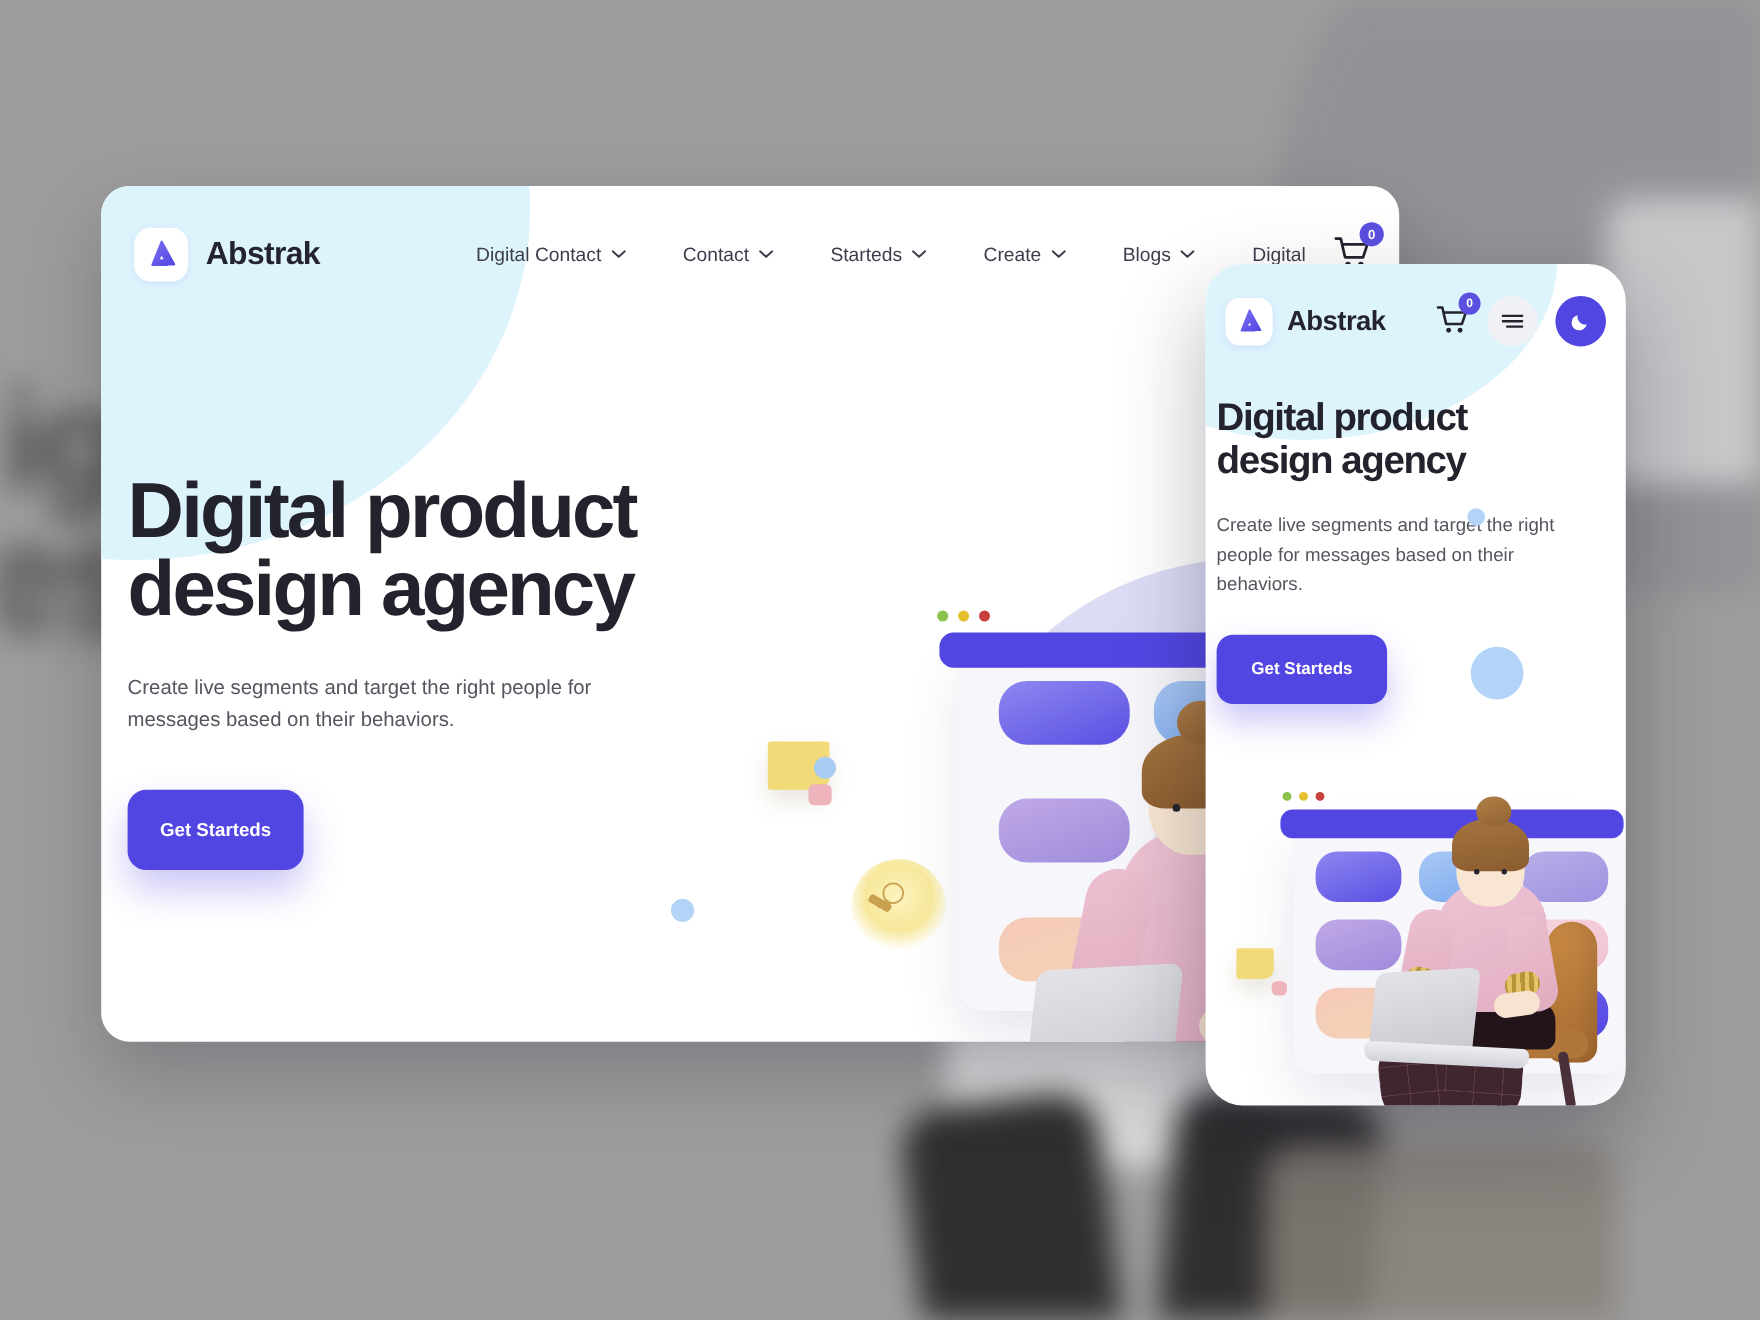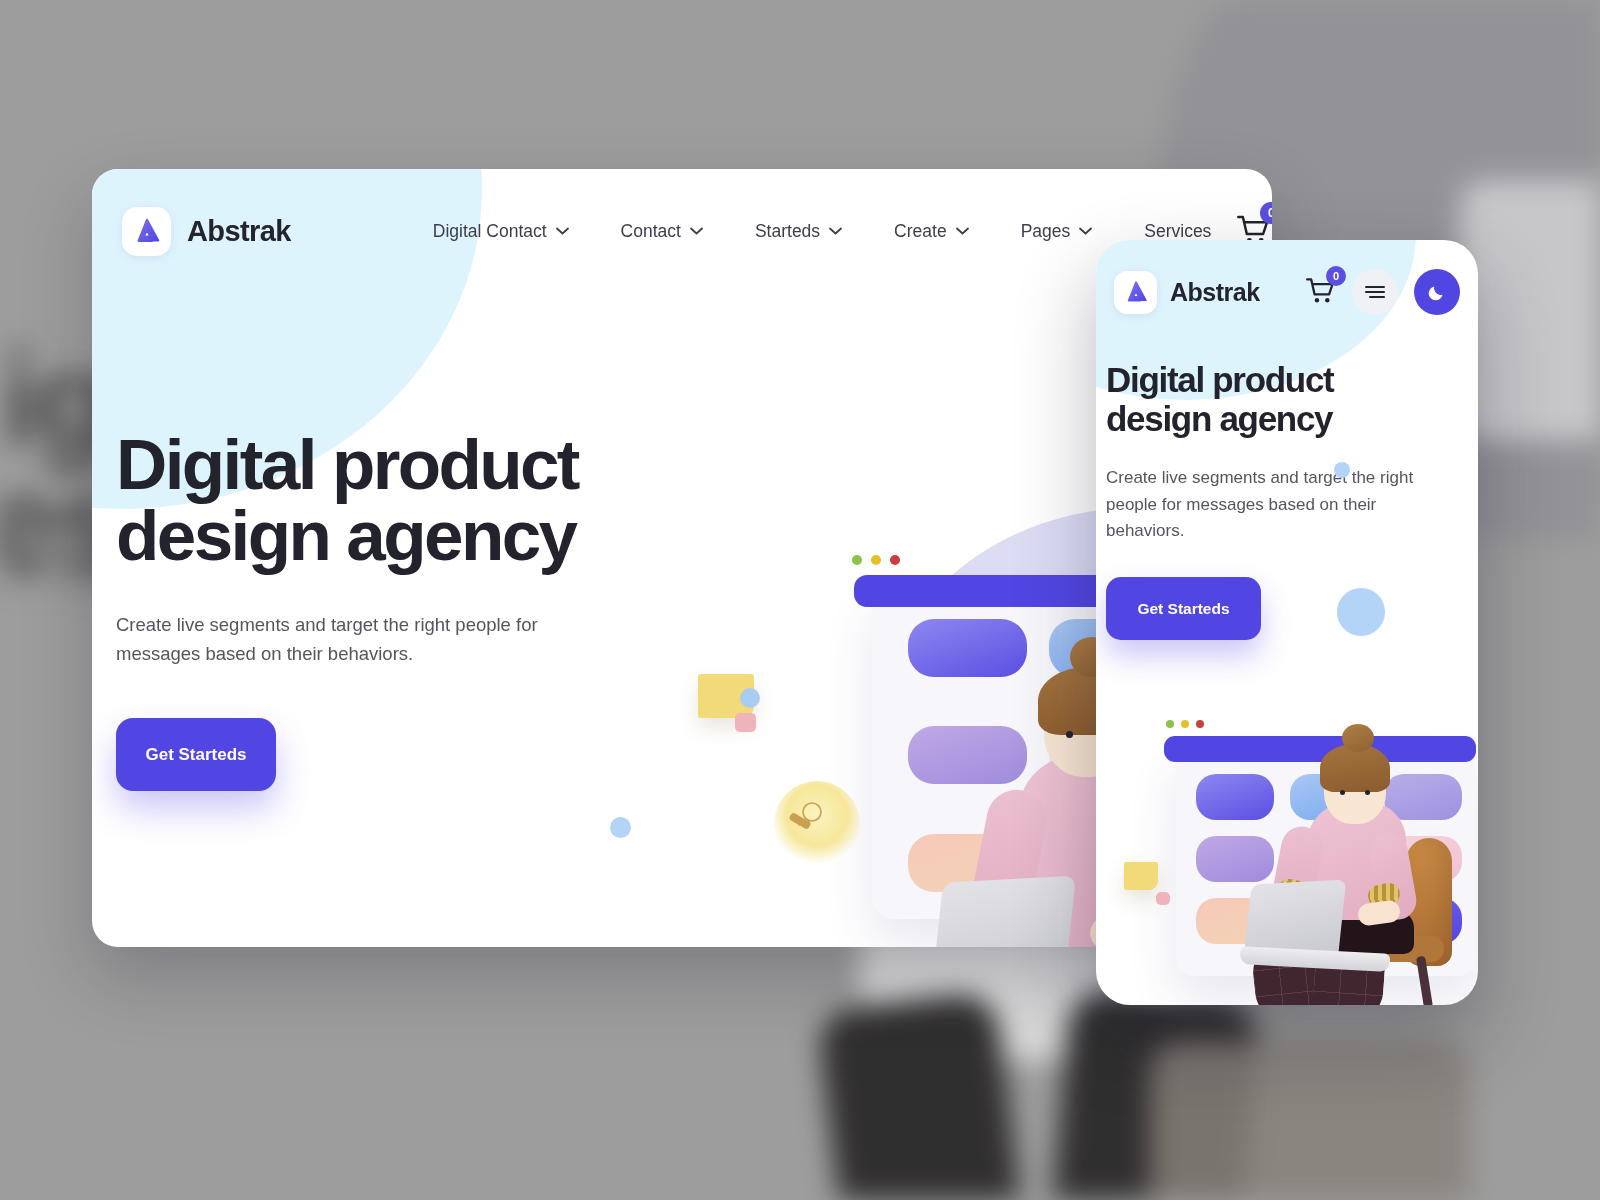--- a/index.html
+++ b/index.html
@@ -490,28 +490,28 @@
         </div>
 
         <div class="nav-link">
           <span>Create</span>
           <svg class="chev" width="13" height="8" viewBox="0 0 13 8">
               <path d="M1 1.5 L6.5 6.5 L12 1.5" fill="none" stroke="#3d3d4c" stroke-width="1.8" stroke-linecap="round" stroke-linejoin="round"></path>
             </svg>
         </div>
 
         <div class="nav-link">
-          <span>Pages</span>
+          <span>Blogs</span>
           <svg class="chev" width="13" height="8" viewBox="0 0 13 8">
               <path d="M1 1.5 L6.5 6.5 L12 1.5" fill="none" stroke="#3d3d4c" stroke-width="1.8" stroke-linecap="round" stroke-linejoin="round"></path>
             </svg>
         </div>
 
         <div class="nav-link">
-          <span>Services</span>
+          <span>Digital</span>
         </div>
 
       </div>
 
       <div class="nav-right">
         <div class="cart-wrap">
           <svg width="34" height="32" viewBox="0 0 26 24">
             <path d="M1 2 H4.5 L7.5 15 H20 L23 6 H6" fill="none" stroke="#23232d" stroke-width="1.9" stroke-linecap="round" stroke-linejoin="round"></path>
             <circle cx="9.5" cy="20" r="1.9" fill="#23232d"></circle>
             <circle cx="18.5" cy="20" r="1.9" fill="#23232d"></circle>

